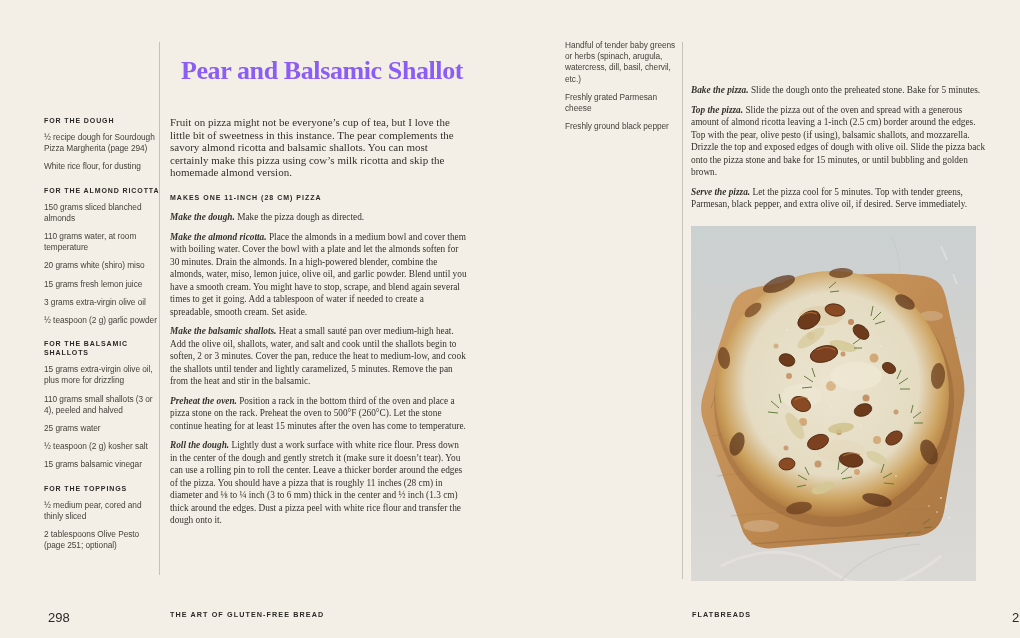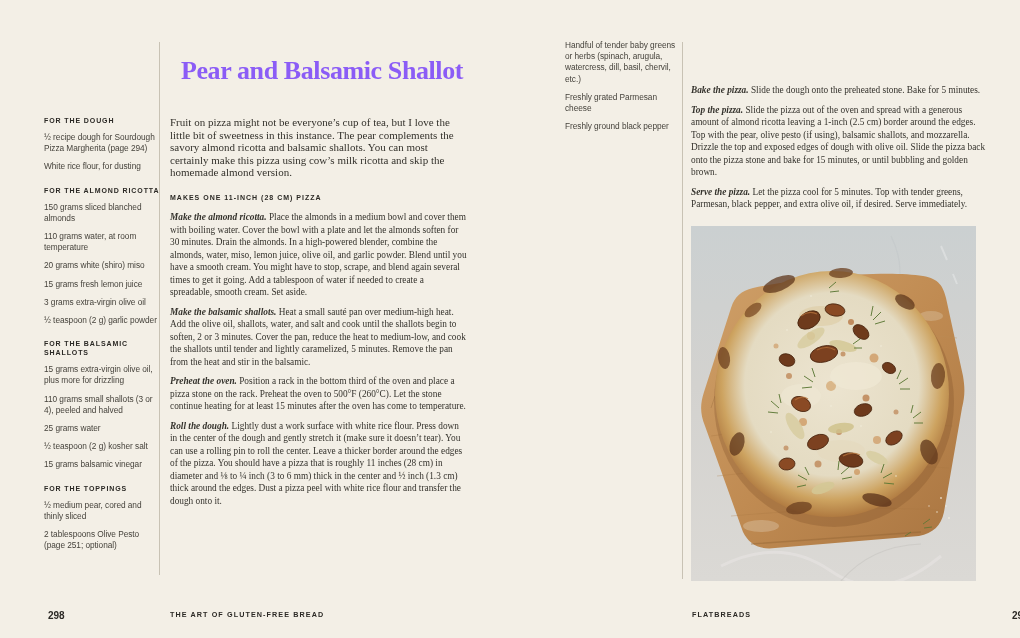--- a/index.html
+++ b/index.html
@@ -26,21 +26,21 @@
   .step{margin:0 0 7px 0;}
   .step .lead{font-weight:700;font-style:italic;}
   
   .ing-cont{position:absolute;left:565px;top:40px;width:114px;font-family:"Liberation Sans",sans-serif;}
   .ing-cont .side-item{margin-bottom:7px;}
   
   .photo{position:absolute;left:691px;top:226px;width:285px;height:355px;margin:0;}
   .photo svg{display:block;}
   
   .foot{position:absolute;top:610px;font-family:"Liberation Sans",sans-serif;color:#2b2925;}
-  .foot-num{font-size:10px;font-weight:bold;}
+  .foot-num{font-size:13px;}
   .foot-title{font-size:7.2px;font-weight:700;letter-spacing:1.1px;text-align:right;}
   .fn-left{left:48px;}
   .ft-left{left:170px;}
   .ft-right{left:692px;}
   .fn-right{left:1012px;text-align:center;}
 </style>
 </head>
 <body>
 
 <div class="spread">
@@ -77,20 +77,21 @@
 
   <div class="vrule vrule-left"></div>
 
   <h1 class="title"><span>Pear and Balsamic Shallot</span><br></h1>
 
   <p class="intro">Fruit on pizza might not be everyone’s cup of tea, but I love the little bit of sweetness in this instance. The pear complements the savory almond ricotta and balsamic shallots. You can most certainly make this pizza using cow’s milk ricotta and skip the homemade almond version.</p>
 
   <div class="yield">MAKES ONE 11-INCH (28 CM) PIZZA</div>
 
   <div class="steps" id="steps-left">
+      <p class="step"><span class="lead">Make the dough. </span><span>Make the pizza dough as directed.</span></p>
       <p class="step"><span class="lead">Make the almond ricotta. </span><span>Place the almonds in a medium bowl and cover them with boiling water. Cover the bowl with a plate and let the almonds soften for 30 minutes. Drain the almonds. In a high-powered blender, combine the almonds, water, miso, lemon juice, olive oil, and garlic powder. Blend until you have a smooth cream. You might have to stop, scrape, and blend again several times to get it going. Add a tablespoon of water if needed to create a spreadable, smooth cream. Set aside.</span></p>
       <p class="step"><span class="lead">Make the balsamic shallots. </span><span>Heat a small sauté pan over medium-high heat. Add the olive oil, shallots, water, and salt and cook until the shallots begin to soften, 2 or 3 minutes. Cover the pan, reduce the heat to medium-low, and cook the shallots until tender and lightly caramelized, 5 minutes. Remove the pan from the heat and stir in the balsamic.</span></p>
       <p class="step"><span class="lead">Preheat the oven. </span><span>Position a rack in the bottom third of the oven and place a pizza stone on the rack. Preheat the oven to 500°F (260°C). Let the stone continue heating for at least 15 minutes after the oven has come to temperature.</span></p>
       <p class="step"><span class="lead">Roll the dough. </span><span>Lightly dust a work surface with white rice flour. Press down in the center of the dough and gently stretch it (make sure it doesn’t tear). You can use a rolling pin to roll the center. Leave a thicker border around the edges of the pizza. You should have a pizza that is roughly 11 inches (28 cm) in diameter and ⅛ to ¼ inch (3 to 6 mm) thick in the center and ½ inch (1.3 cm) thick around the edges. Dust a pizza peel with white rice flour and transfer the dough onto it.</span></p>
     </div>
 
   <div class="foot foot-num fn-left">298</div>
   <div class="foot foot-title ft-left">THE ART OF GLUTEN-FREE BREAD</div>
 
   <aside class="ing-cont" id="ingredients-cont">

